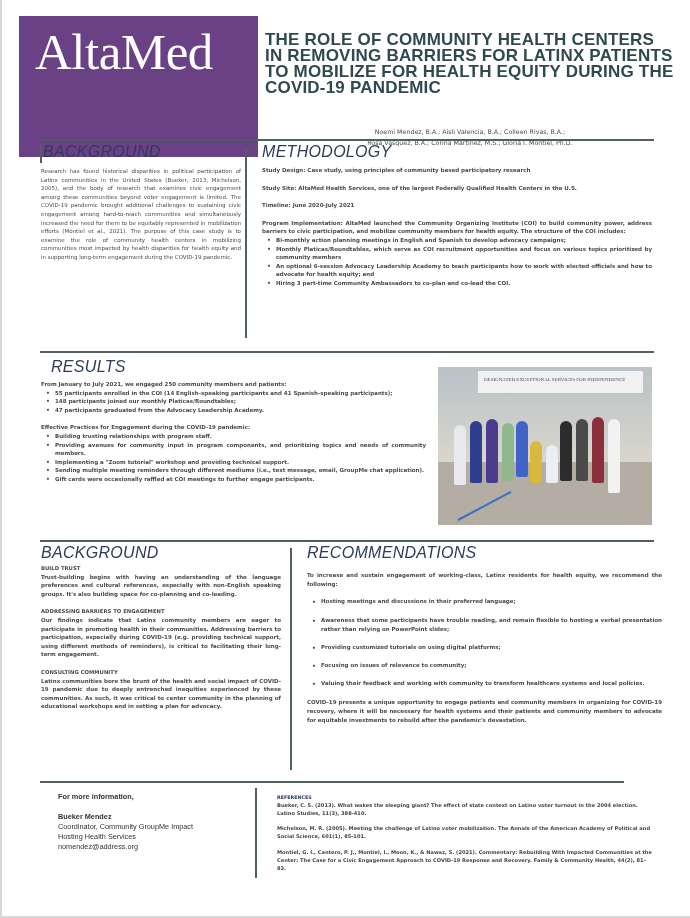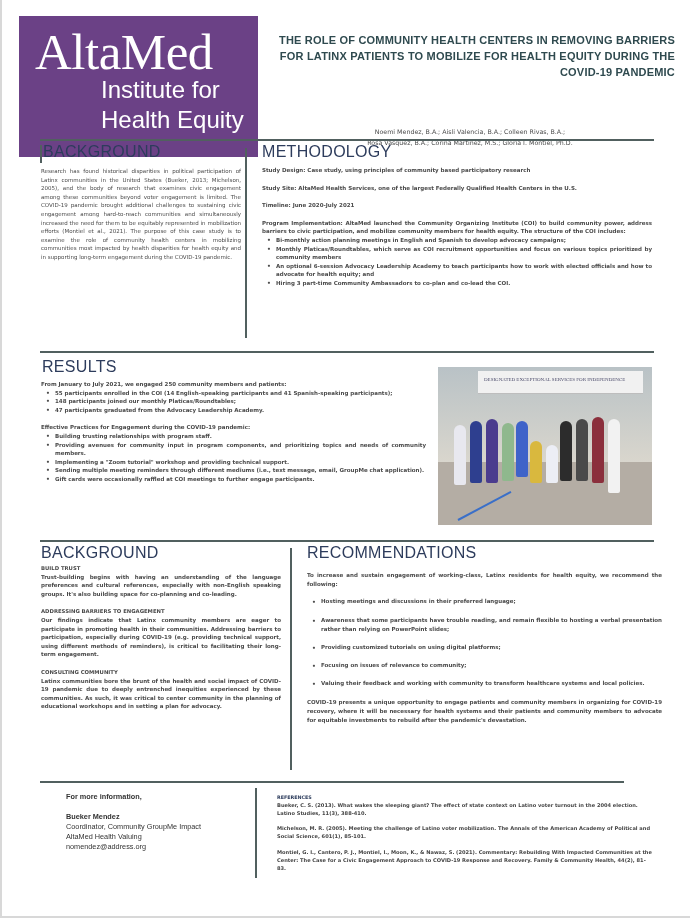--- a/index.html
+++ b/index.html
@@ -11,28 +11,28 @@
   .left-edge { left: 0; top: 0; width: 2px; height: 918px; background: #d8d8d8; }
   .bottom-edge { left: 0; top: 916px; width: 690px; height: 2px; background: #d8d8d8; }
 
   
   .logo { left: 19px; top: 16px; width: 239px; height: 141px; background: #6b4186; color: #fff; box-sizing: border-box; }
   .logo .l1 { position: absolute; left: 16px; top: 16px; font-family: "Liberation Serif", serif; font-size: 51px; line-height: 40px; letter-spacing: -0.5px; }
   .logo .l2 { position: absolute; left: 82px; top: 60px; font-family: "Liberation Sans", sans-serif; font-size: 24px; line-height: 28px; font-weight: 300; }
   .logo .l3 { position: absolute; left: 82px; top: 90px; font-family: "Liberation Sans", sans-serif; font-size: 24px; line-height: 28px; }
 
   
-  .title { left: 265px; top: 32px; width: 410px; text-align: right; font-family: "Liberation Sans", sans-serif; font-weight: bold; font-size: 11px; line-height: 16px; color: #2f4a4f; letter-spacing: 0.2px; }
+  .title { left: 265px; top: 32px; width: 410px; text-align: left; font-family: "Liberation Sans", sans-serif; font-weight: bold; font-size: 17px; line-height: 16px; color: #2f4a4f; letter-spacing: 0.2px; }
   .authors { left: 265px; top: 126px; width: 410px; text-align: center; font-size: 6.3px; line-height: 11px; color: #4a4a4a; }
 
   
   .rule { background: #51605f; height: 1.5px; }
   .vrule { background: #51605f; width: 1.5px; }
 
-  .h2 { font-family: "Liberation Sans", sans-serif; font-size: 16px; color: #2d3c5c; letter-spacing: 0.3px; }
+  .h2 { font-family: "Liberation Sans", sans-serif; font-size: 16px; color: #2d3c5c; letter-spacing: 0.3px; font-style: italic; }
   .body { font-size: 5.5px; line-height: 8.6px; color: #4a4a4a; text-align: justify; }
   .bold { font-weight: bold; }
   ul.bl { margin: 0; padding: 0 0 0 14px; list-style: none; }
   ul.bl li { position: relative; }
   ul.bl li::before { content: "•"; position: absolute; left: -9px; font-size: 6px; }
 
   .photo { left: 438px; top: 367px; width: 214px; height: 158px; overflow: hidden; background: #c9c4b8; }
   .photo .sky { position: absolute; left: 0; top: 0; width: 100%; height: 60%; background: linear-gradient(180deg, #b9c2c6, #d9d6cd); }
   .photo .ground { position: absolute; left: 0; bottom: 0; width: 100%; height: 40%; background: #b4ada4; }
   .photo .tent { position: absolute; left: 40px; top: 4px; width: 165px; height: 22px; background: #f1f1f1; border-bottom: 1px solid #bdbdbd; }
@@ -45,22 +45,20 @@
   .refs { font-size: 5.1px; line-height: 7.8px; color: #454545; }
 </style>
 </head>
 <body>
 
 <div class="abs left-edge"></div>
 <div class="abs bottom-edge"></div>
 
 <div class="abs logo">
   <div class="l1">AltaMed</div>
-  <div class="l2">Institute for</div>
-  <div class="l3">Health Equity</div>
 </div>
 
 <div class="abs title">THE ROLE OF COMMUNITY HEALTH CENTERS IN REMOVING BARRIERS FOR LATINX PATIENTS TO MOBILIZE FOR HEALTH EQUITY DURING THE COVID-19 PANDEMIC</div>
 <div class="abs authors">
   <div>Noemi Mendez, B.A.; Aisli Valencia, B.A.; Colleen Rivas, B.A.;</div>
   <div>Rosa Vasquez, B.A.; Corina Martinez, M.S.; Gloria I. Montiel, Ph.D.</div>
 </div>
 
 <div class="abs rule" style="left:40px; top:139px; width:614px;"></div>
 
@@ -77,21 +75,21 @@
   <div class="bold">Program Implementation: AltaMed launched the Community Organizing Institute (COI) to build community power, address barriers to civic participation, and mobilize community members for health equity. The structure of the COI includes:</div>
   <ul class="bl bold">
     <li>Bi-monthly action planning meetings in English and Spanish to develop advocacy campaigns;</li>
     <li>Monthly Platicas/Roundtables, which serve as COI recruitment opportunities and focus on various topics prioritized by community members</li>
     <li>An optional 6-session Advocacy Leadership Academy to teach participants how to work with elected officials and how to advocate for health equity; and</li>
     <li>Hiring 3 part-time Community Ambassadors to co-plan and co-lead the COI.</li>
   </ul>
 </div>
 
 <div class="abs rule" style="left:40px; top:351px; width:614px;"></div>
-<div class="abs h2" style="left:42px; top:358px;text-align:center;">RESULTS</div>
+<div class="abs h2" style="left:51px; top:358px;text-align:center;">RESULTS</div>
 <div class="abs body" style="left:41px; top:380px; width:385px;">
   <div class="bold">From January to July 2021, we engaged 250 community members and patients:</div>
   <ul class="bl bold">
     <li>55 participants enrolled in the COI (14 English-speaking participants and 41 Spanish-speaking participants);</li>
     <li>148 participants joined our monthly Platicas/Roundtables;</li>
     <li>47 participants graduated from the Advocacy Leadership Academy.</li>
   </ul>
   <div class="bold" style="margin-top:9px;">Effective Practices for Engagement during the COVID-19 pandemic:</div>
   <ul class="bl bold">
     <li>Building trusting relationships with program staff.</li>
@@ -143,26 +141,26 @@
     <li style="margin-bottom:9px;">Hosting meetings and discussions in their preferred language;</li>
     <li style="margin-bottom:9px;">Awareness that some participants have trouble reading, and remain flexible to hosting a verbal presentation rather than relying on PowerPoint slides;</li>
     <li style="margin-bottom:9px;">Providing customized tutorials on using digital platforms;</li>
     <li style="margin-bottom:9px;">Focusing on issues of relevance to community;</li>
     <li style="margin-bottom:9px;">Valuing their feedback and working with community to transform healthcare systems and local policies.</li>
   </ul>
   <div class="bold">COVID-19 presents a unique opportunity to engage patients and community members in organizing for COVID-19 recovery, where it will be necessary for health systems and their patients and community members to advocate for equitable investments to rebuild after the pandemic's devastation.</div>
 </div>
 
 <div class="abs rule" style="left:40px; top:781px; width:584px;"></div>
-<div class="abs contact" style="left:66px; top:792px; width:200px;">
+<div class="abs contact" style="left:58px; top:792px; width:200px;">
   <div class="bold">For more information,</div>
   <div style="height:10px;"></div>
   <div class="bold">Bueker Mendez</div>
   <div>Coordinator, Community GroupMe Impact</div>
-  <div>AltaMed Health Valuing</div>
+  <div>Hosting Health Services</div>
   <div>nomendez@address.org</div>
 </div>
 <div class="abs vrule" style="left:255px; top:788px; height:90px;"></div>
 <div class="abs refs" style="left:277px; top:794px; width:375px;">
   <div class="bold" style="font-size:4.8px; color:#2d3c5c;">REFERENCES</div>
   <div class="bold">Bueker, C. S. (2013). What wakes the sleeping giant? The effect of state context on Latino voter turnout in the 2004 election. Latino Studies, 11(3), 388-410.</div>
   <div class="bold" style="margin-top:8px;">Michelson, M. R. (2005). Meeting the challenge of Latino voter mobilization. The Annals of the American Academy of Political and Social Science, 601(1), 85-101.</div>
   <div class="bold" style="margin-top:8px;">Montiel, G. I., Cantero, P. J., Montiel, I., Moon, K., &amp; Nawaz, S. (2021). Commentary: Rebuilding With Impacted Communities at the Center: The Case for a Civic Engagement Approach to COVID-19 Response and Recovery. Family &amp; Community Health, 44(2), 81-83.</div>
 </div>
 

